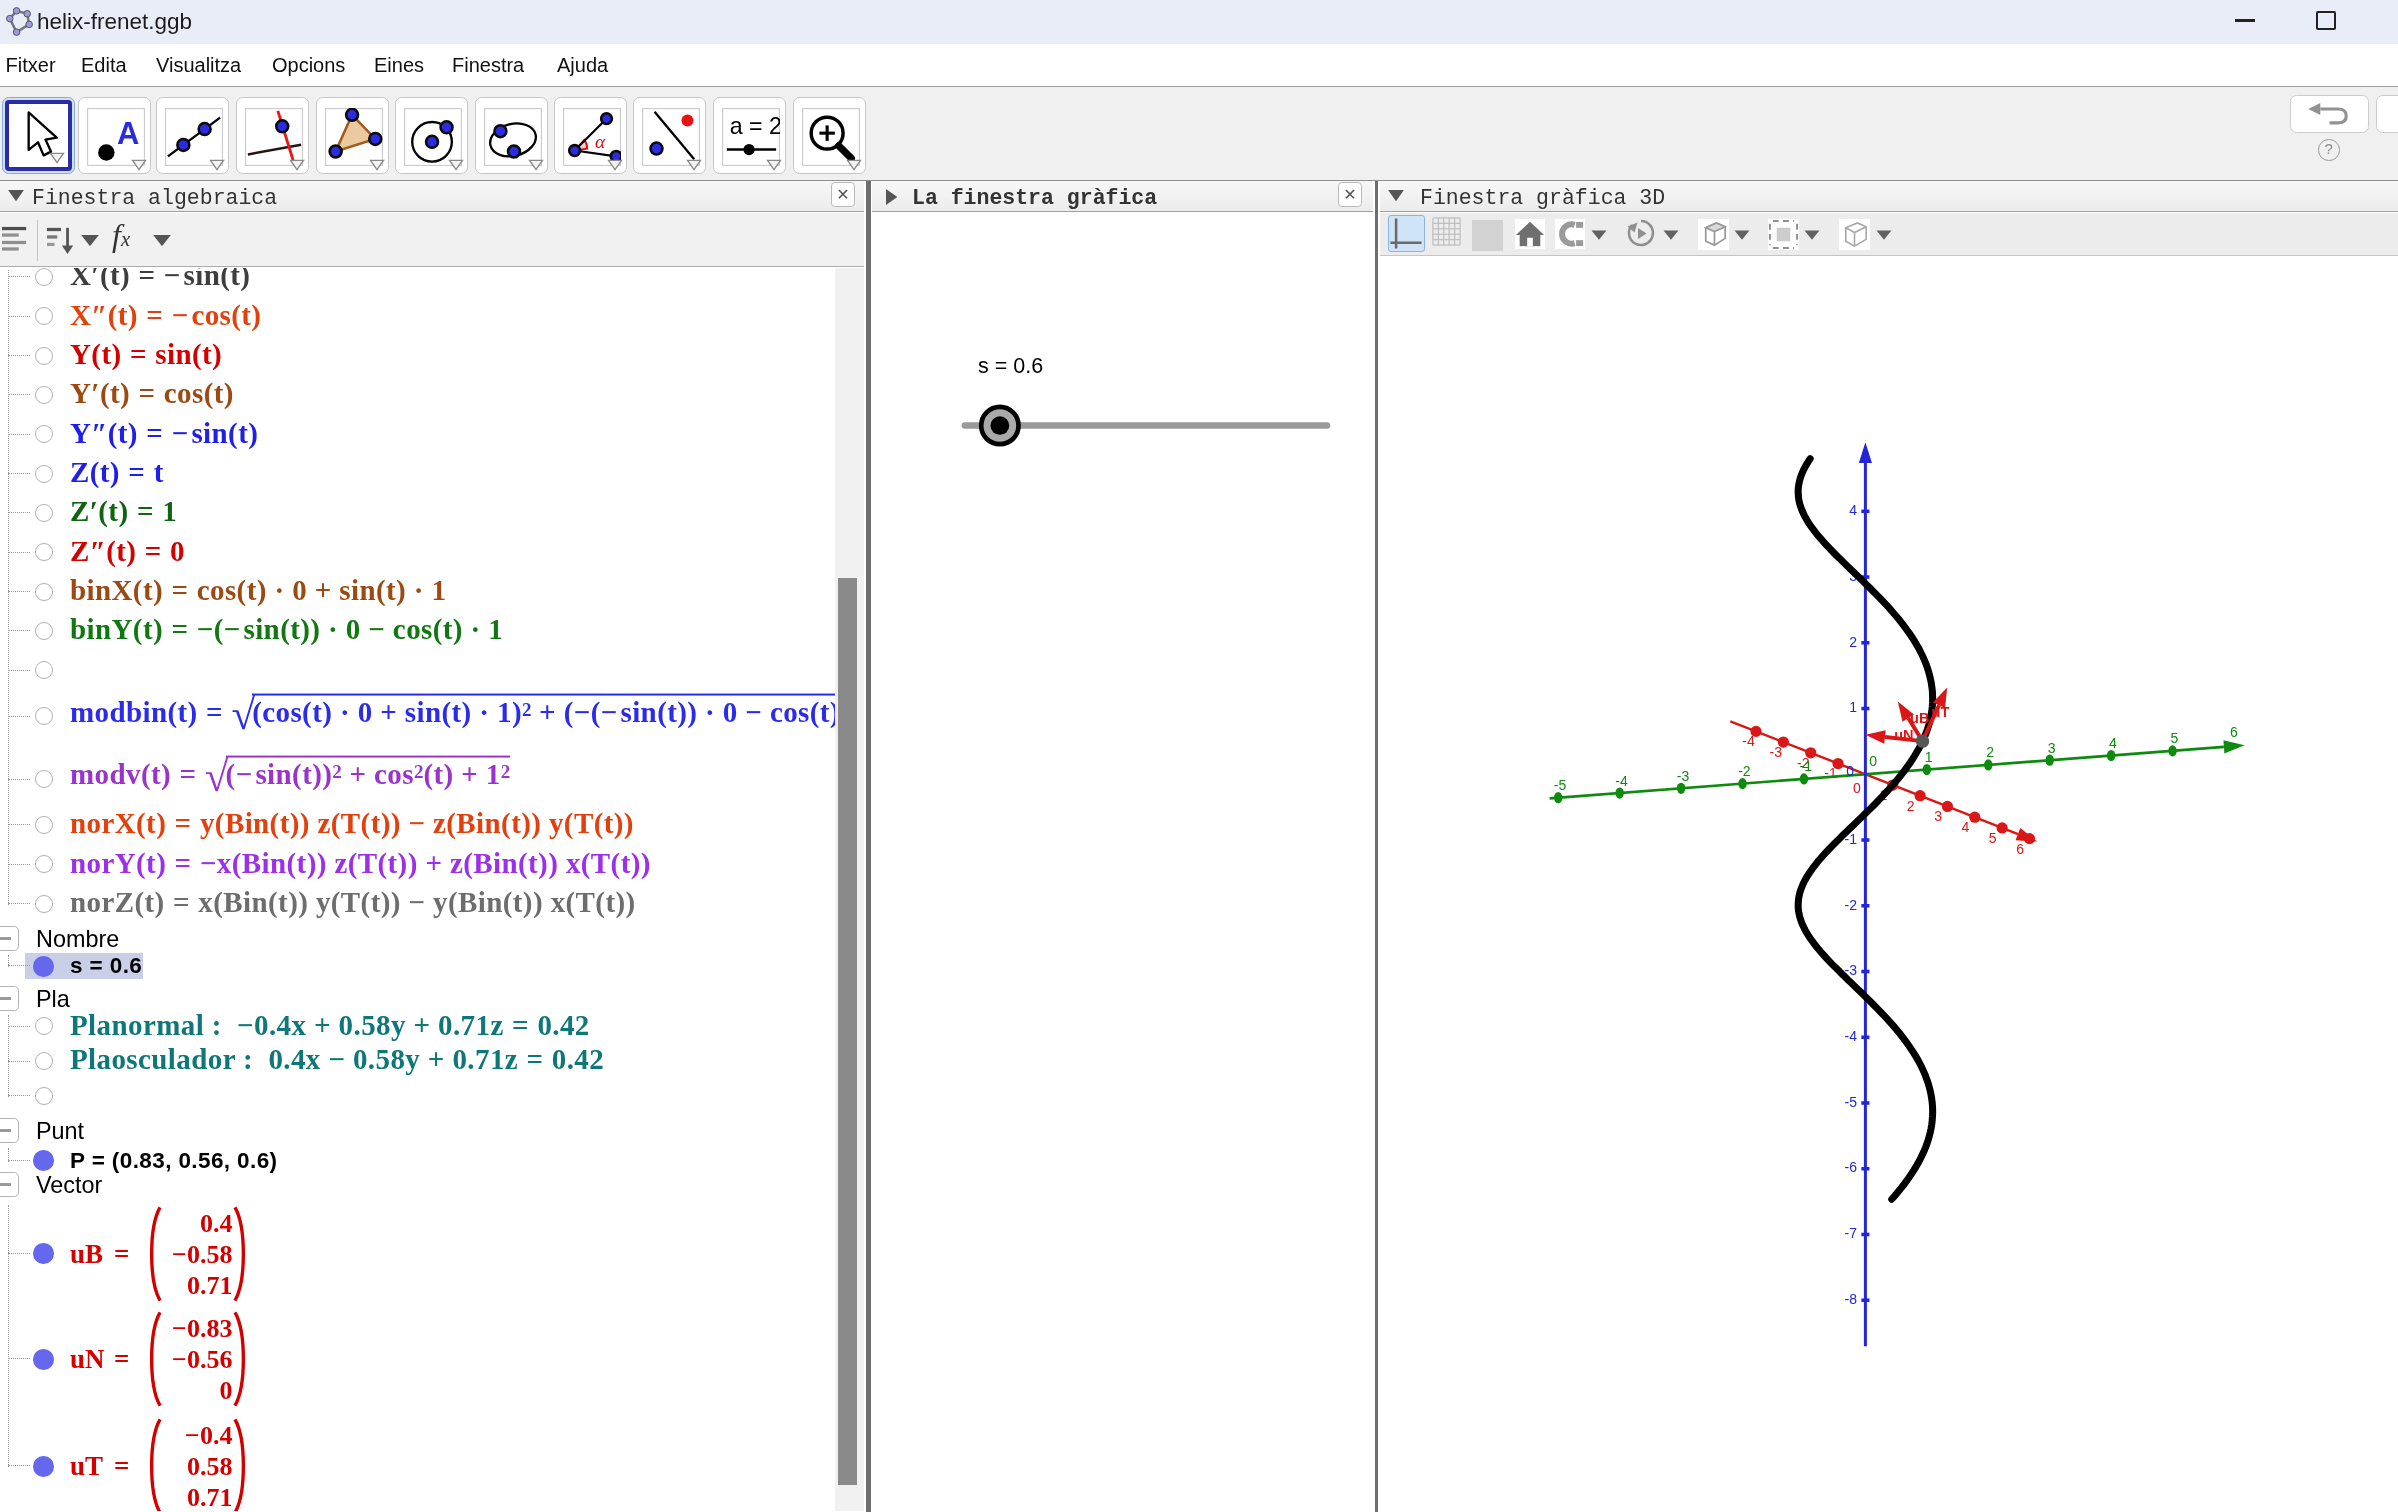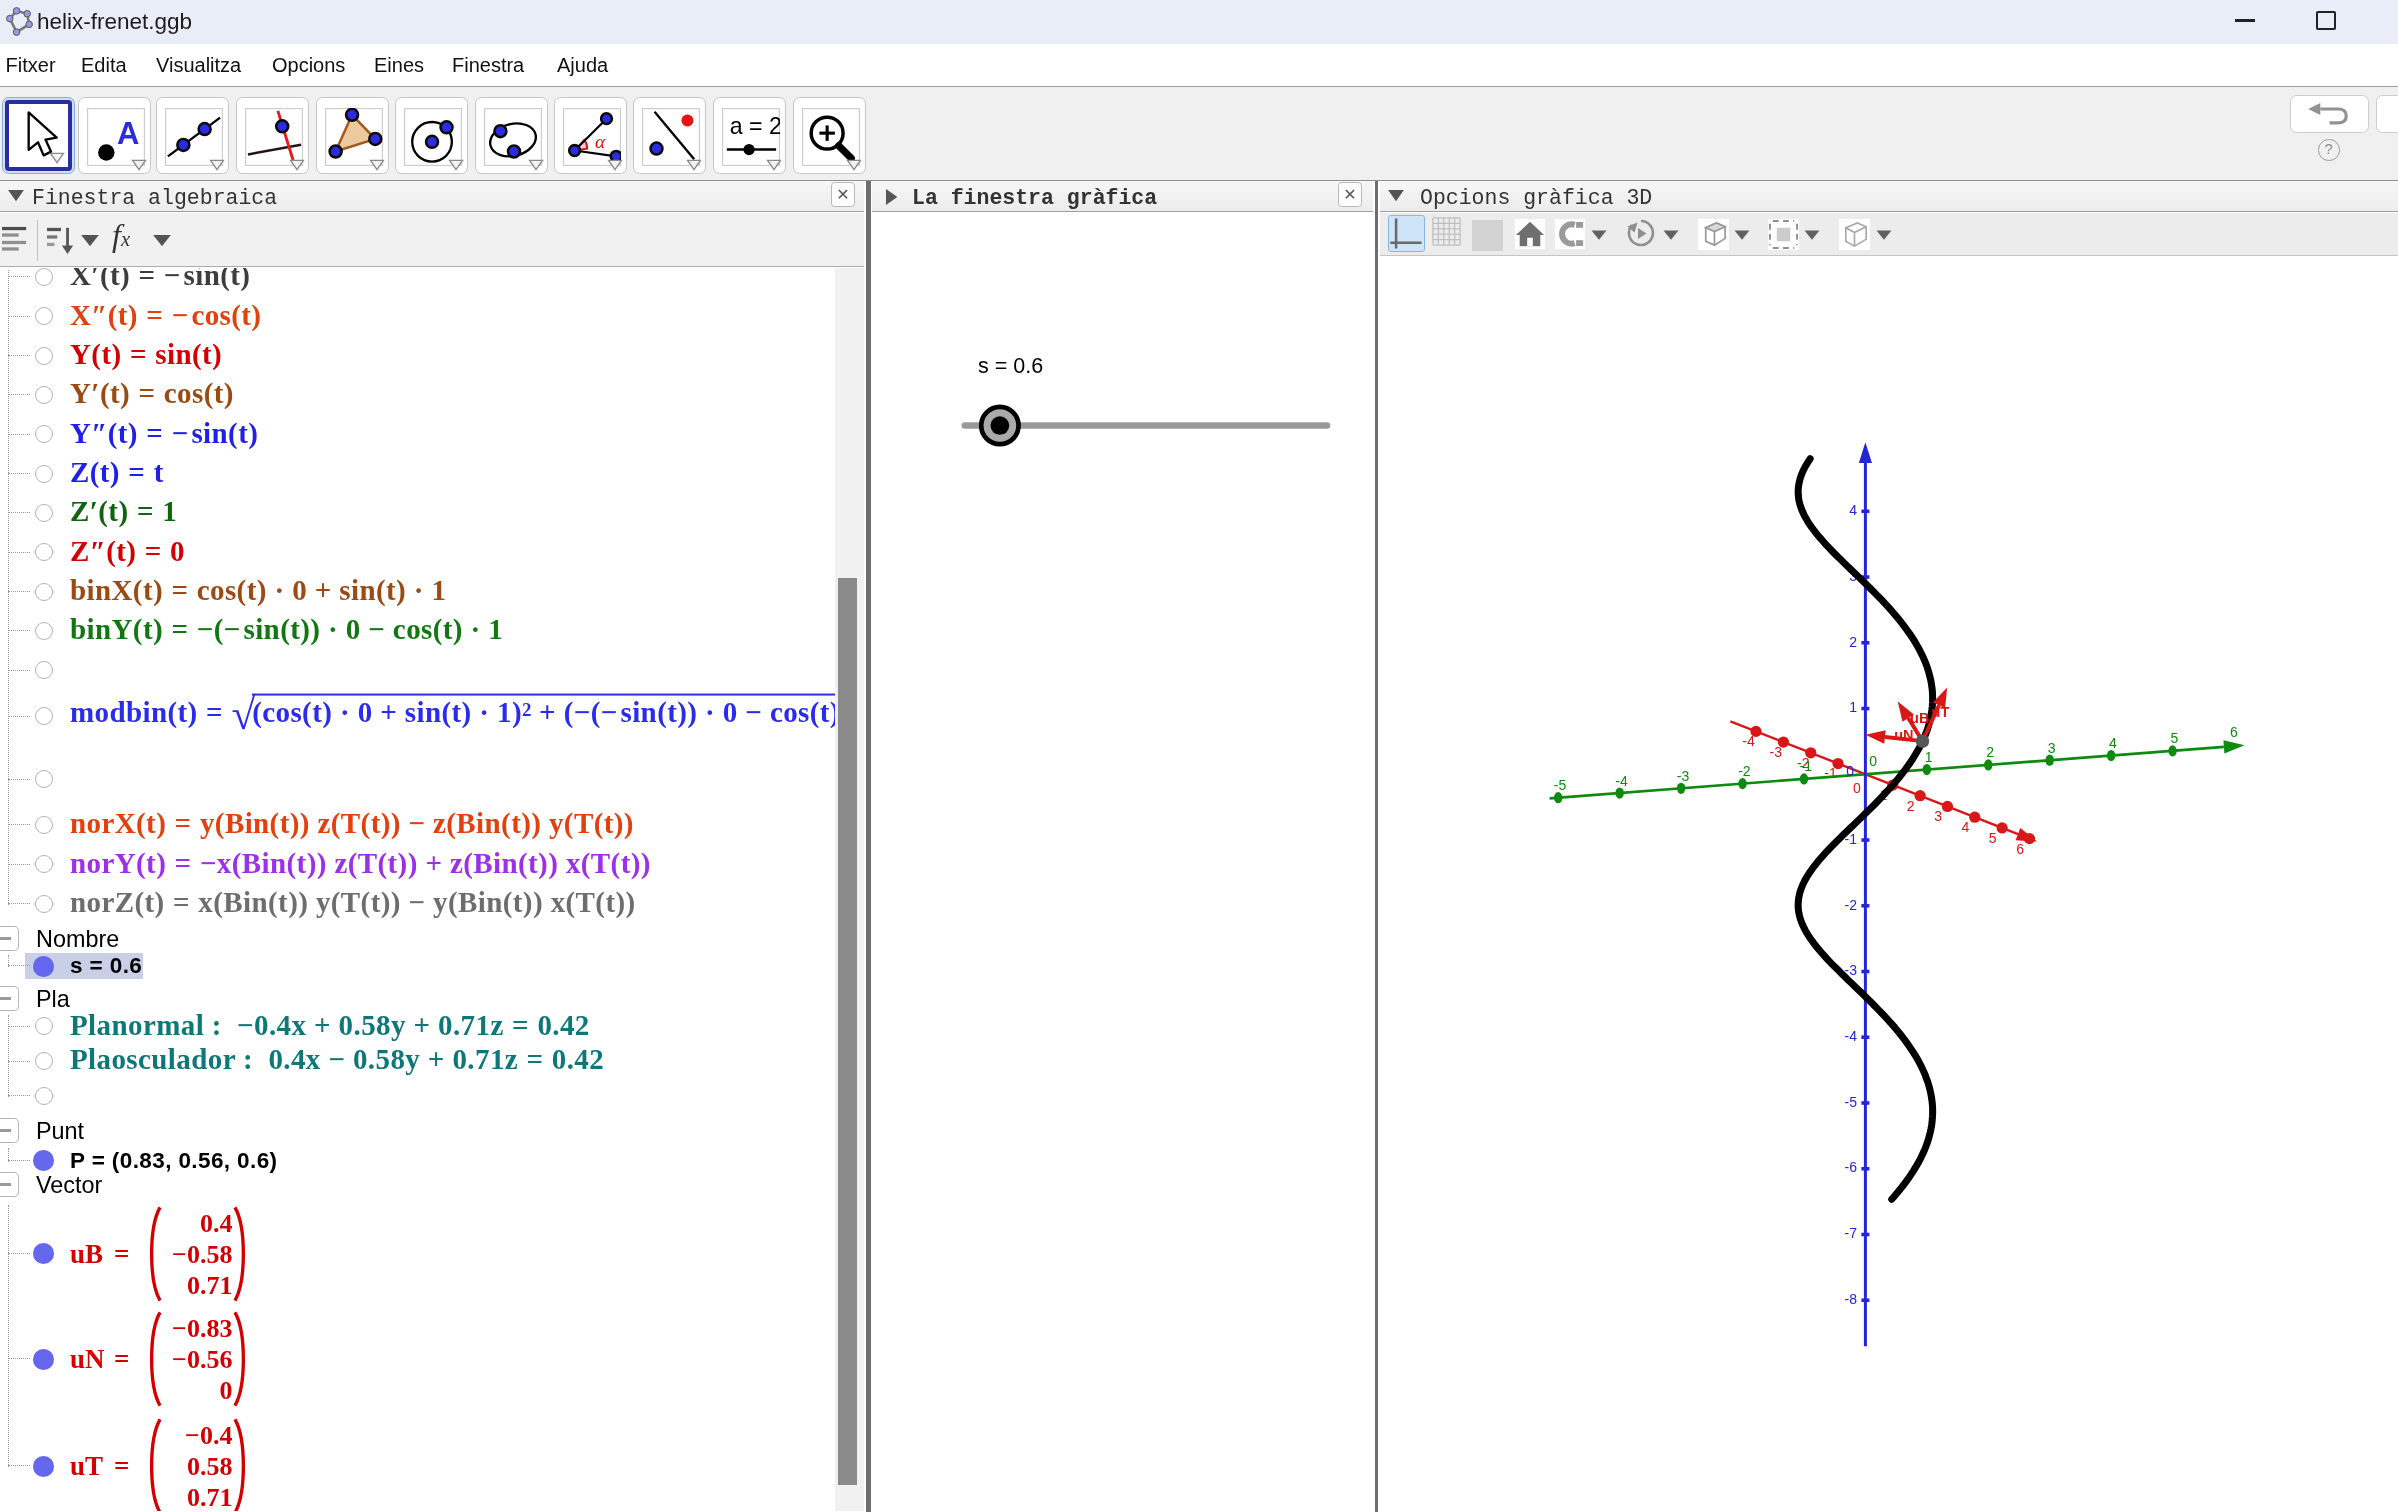--- a/index.html
+++ b/index.html
@@ -276,20 +276,21 @@
             <span class="tree" style="top:631px"></span>
             <span class="radio" style="top:623px"></span>
             <div class="fr" style="top:632px;color:#117711">binY(t)<span class="w">=</span>−(− sin(t))&nbsp;·&nbsp;0 − cos(t)&nbsp;·&nbsp;1</div>
             <span class="tree" style="top:671px"></span>
             <span class="radio" style="top:662px"></span>
             <span class="tree" style="top:717px"></span>
             <span class="radio" style="top:708px"></span>
             <div class="fr" style="top:718px;color:#2b2bec">modbin(t)<span class="w">=</span><span class="rad">√</span><span class="vinc">(cos(t)&nbsp;·&nbsp;0 + sin(t)&nbsp;·&nbsp;1)<sup>2</sup> + (−(− sin(t))&nbsp;·&nbsp;0 − cos(t)&nbsp;·&nbsp;1)</span></div>
             <span class="tree" style="top:780px"></span>
             <span class="radio" style="top:771px"></span>
+            <div class="fr" style="top:780px;color:#9933cc">modv(t)<span class="w">=</span><span class="rad">√</span><span class="vinc">(− sin(t))<sup>2</sup> + cos<sup>2</sup>(t) + 1<sup>2</sup></span></div>
             <span class="tree" style="top:825px"></span>
             <span class="radio" style="top:817px"></span>
             <div class="fr" style="top:826px;color:#e2410e">norX(t)<span class="w">=</span>y(Bin(t)) z(T(t)) − z(Bin(t)) y(T(t))</div>
             <span class="tree" style="top:865px"></span>
             <span class="radio" style="top:856px"></span>
             <div class="fr" style="top:866px;color:#9b30e8">norY(t)<span class="w">=</span>−x(Bin(t)) z(T(t)) + z(Bin(t)) x(T(t))</div>
             <span class="tree" style="top:904px"></span>
             <span class="radio" style="top:896px"></span>
             <div class="fr" style="top:905px;color:#6d6d6d">norZ(t)<span class="w">=</span>x(Bin(t)) y(T(t)) − y(Bin(t)) x(T(t))</div>
             <span class="colbox" style="top:927px"></span>
@@ -394,21 +395,21 @@
       <circle cx="47" cy="29.5" r="10" fill="#000"></circle>
     </svg>
   </div>
   <div id="div2"></div>
 
   <div id="p3d">
     <div class="phead" style="left:0;width:1018px">
       <svg class="tri" style="left:8.4px;top:9.4px" width="16" height="11.2" viewBox="0 0 17 12">
             <path d="M0 0 L17 0 L8.5 12 Z" fill="#555"></path>
           </svg>
-      <span class="ptitle" style="left:40px">Opcions gràfica 3D</span>
+      <span class="ptitle" style="left:40px">Finestra gràfica 3D</span>
     </div>
     <div id="t3d">
           <div class="i3t sel3" style="left:8.4px;top:1.9px;width:37px;height:37px"><svg width="37" height="37" viewBox="0 0 32 32">
               <line x1="7" y1="3" x2="7" y2="29" stroke="#6a6a6a" stroke-width="2.2"></line>
               <line x1="2" y1="24" x2="29" y2="24" stroke="#6a6a6a" stroke-width="2.2"></line>
             </svg></div>
           <div class="i3t" style="left:52px;top:3.7px;width:29px;height:29px"><svg width="29" height="29" viewBox="0 0 32 32">
               <line x1="1" y1="1" x2="1" y2="31" stroke="#bdbdbd" stroke-width="1.3"></line>
               <line x1="7" y1="1" x2="7" y2="31" stroke="#bdbdbd" stroke-width="1.3"></line>
               <line x1="13" y1="1" x2="13" y2="31" stroke="#bdbdbd" stroke-width="1.3"></line>

